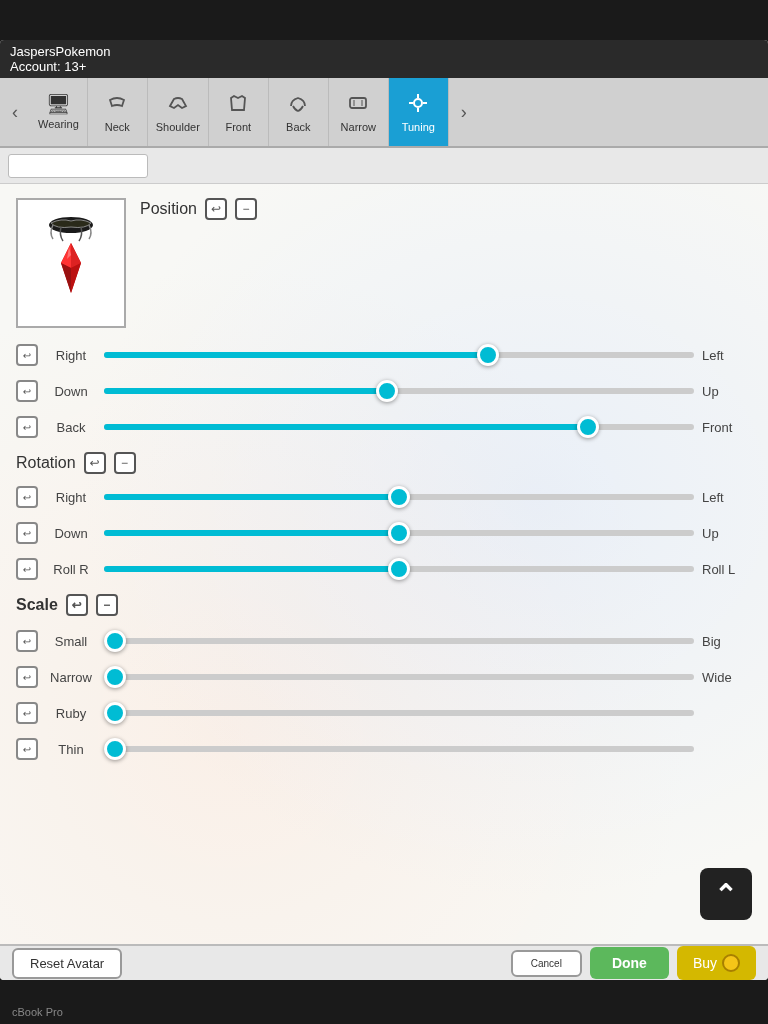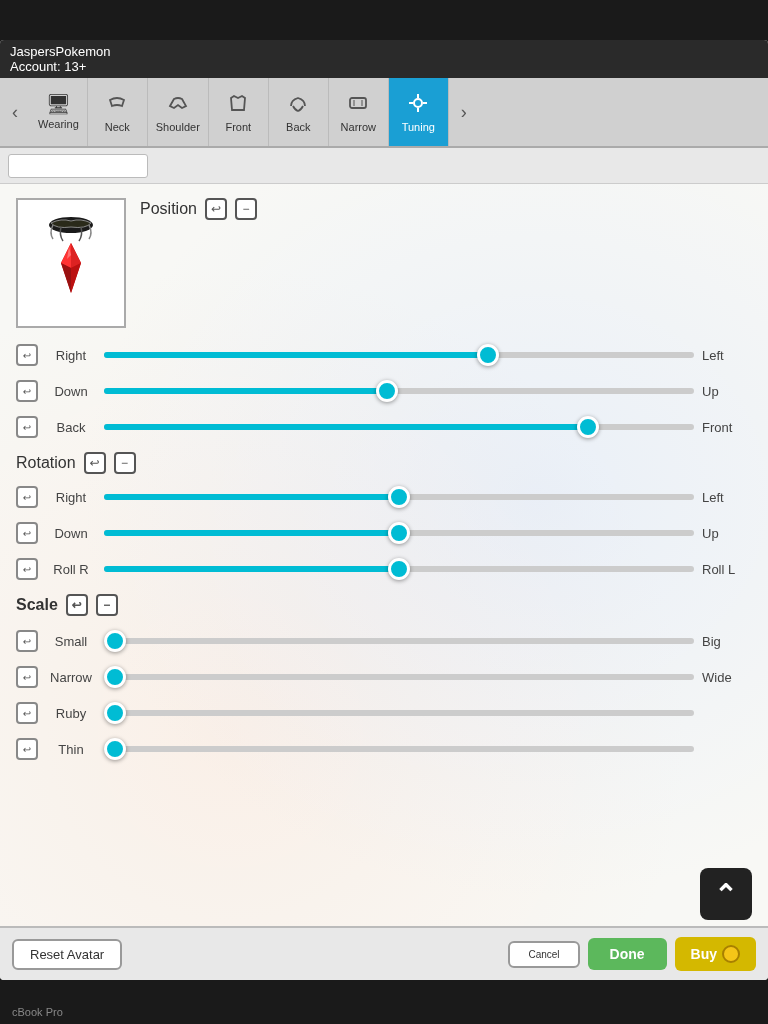--- a/index.html
+++ b/index.html
@@ -277,21 +277,21 @@
       font-size: 28px;
       font-weight: bold;
     }
 
     
     .bottom-bar {
       position: absolute;
       bottom: 0;
       left: 0;
       width: 100%;
-      height: 54px;
+      height: 36px;
       background: #e8e8e8;
       border-top: 2px solid #bbb;
       display: flex;
       align-items: center;
       gap: 8px;
       padding: 0 12px;
     }
 
     .btn-reset {
       background: white;
@@ -325,21 +325,21 @@
       cursor: pointer;
       color: white;
     }
 
     .btn-buy {
       background: #d4b800;
       border: none;
       border-radius: 6px;
       padding: 8px 16px;
       font-size: 14px;
-      font-weight: bold;
+      font-weight: normal;
       cursor: pointer;
       color: white;
       display: flex;
       align-items: center;
       gap: 5px;
     }
 
     .coin-icon {
       width: 18px;
       height: 18px;

